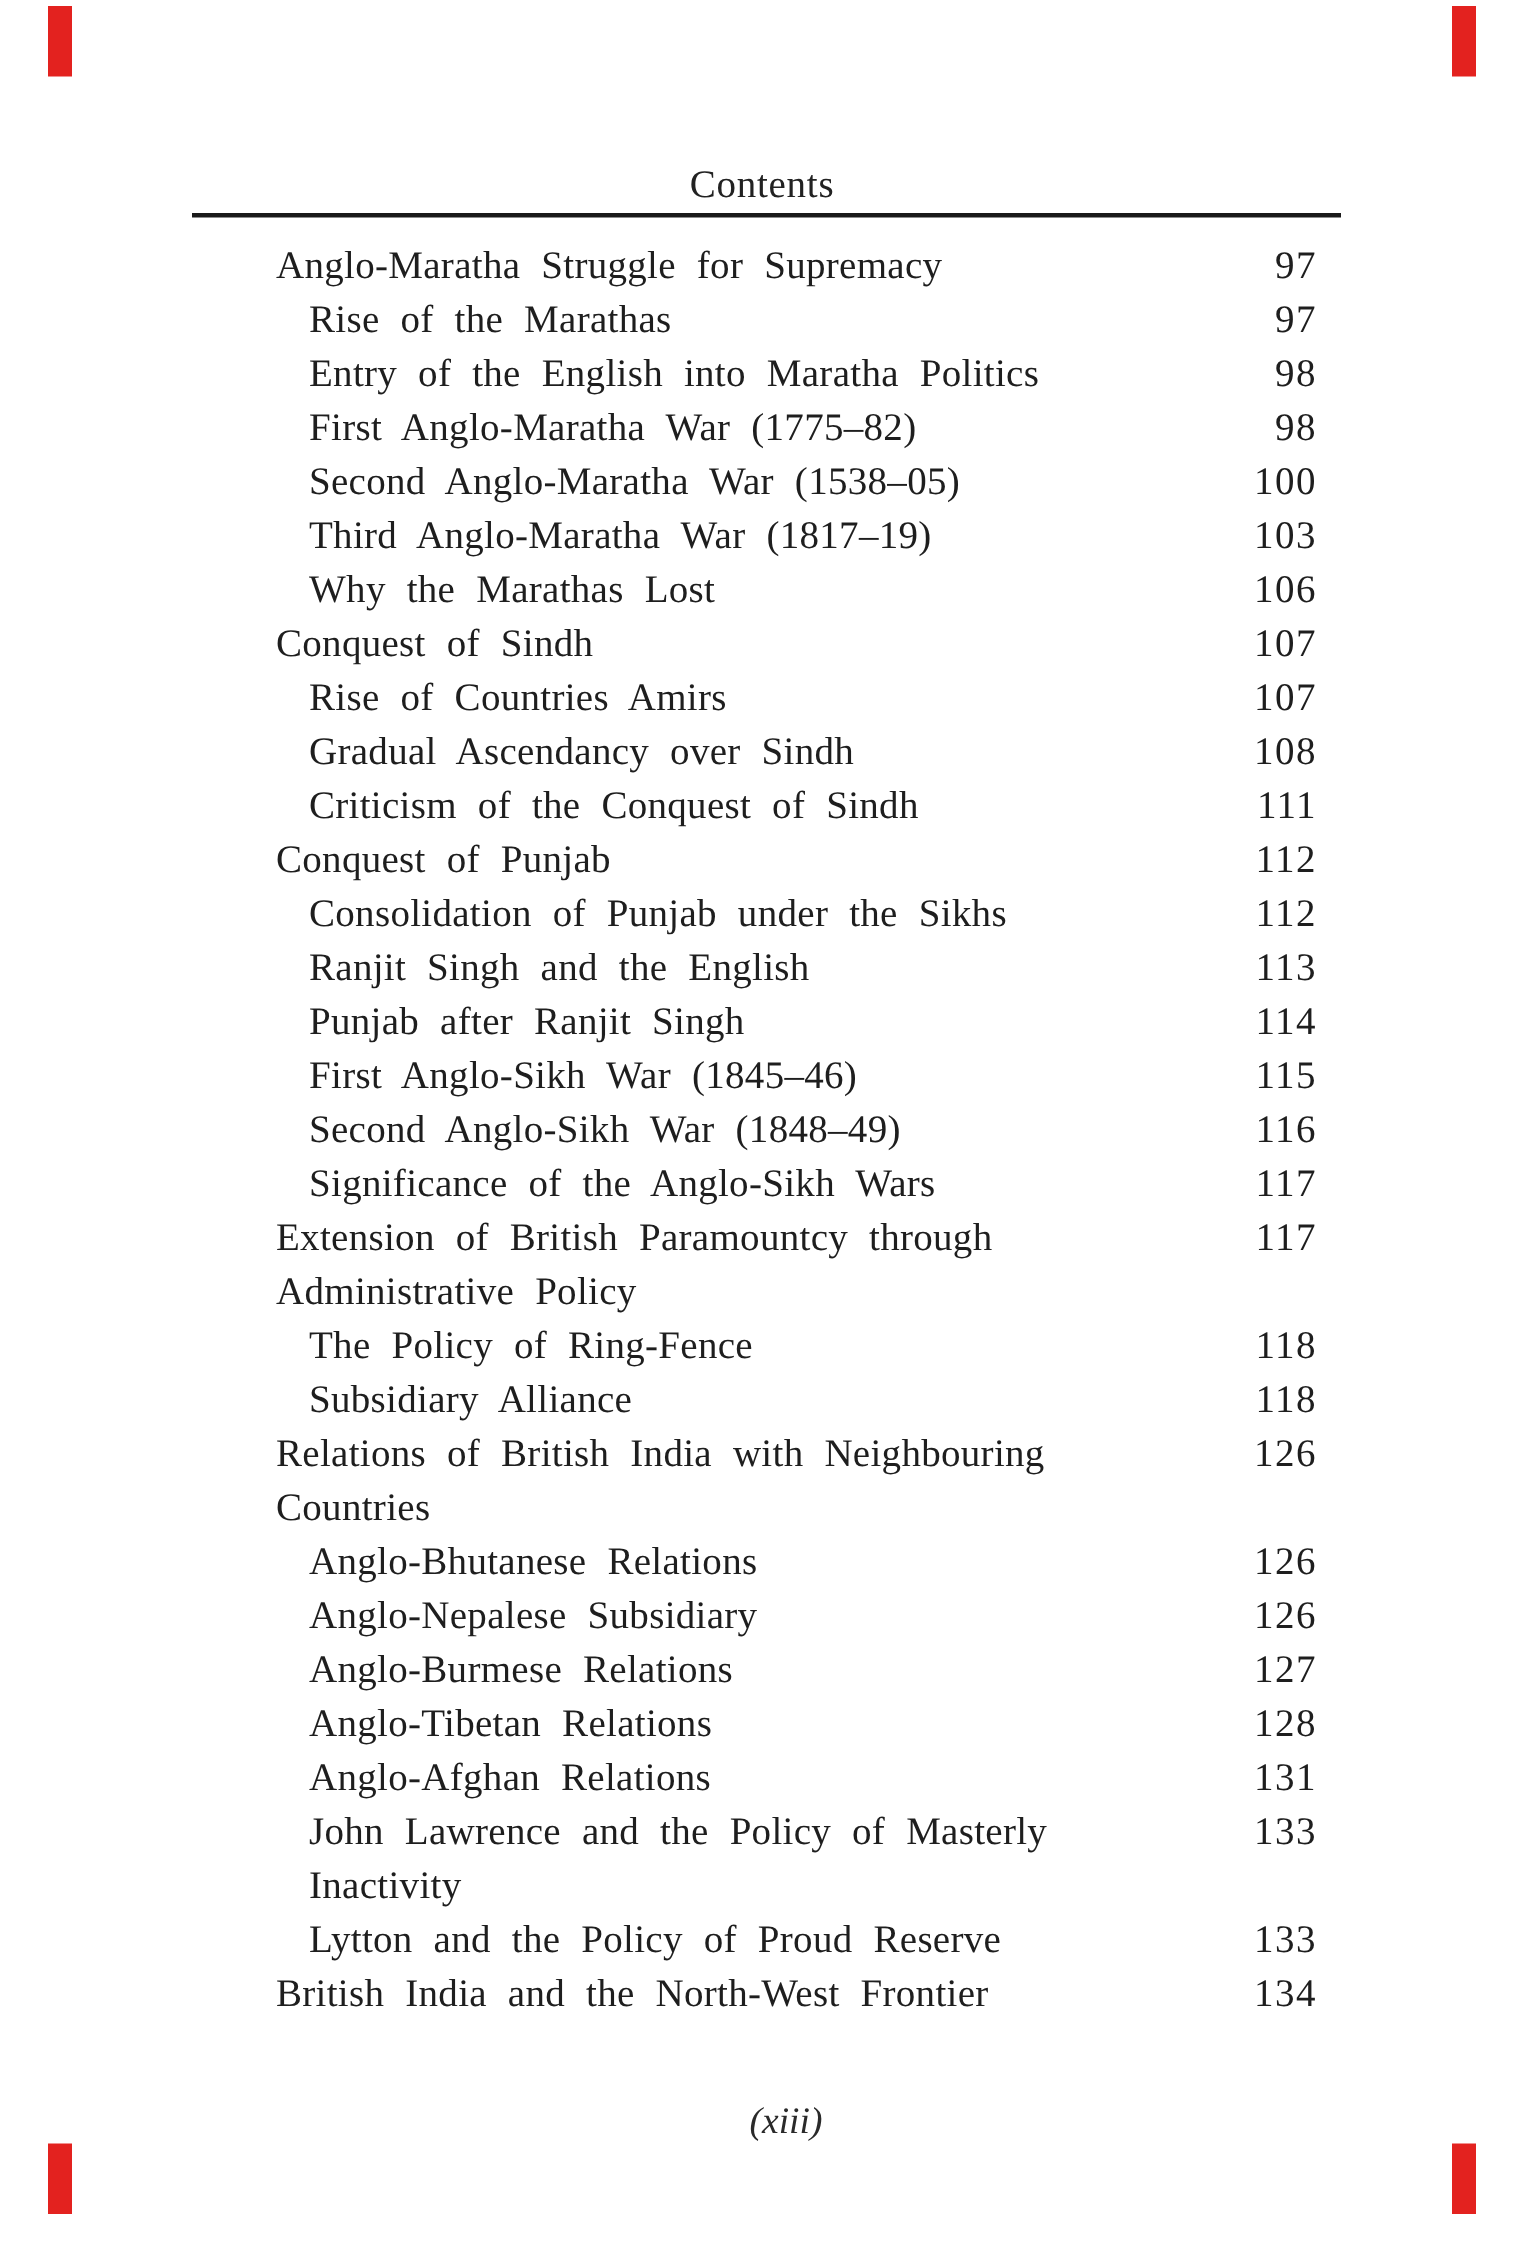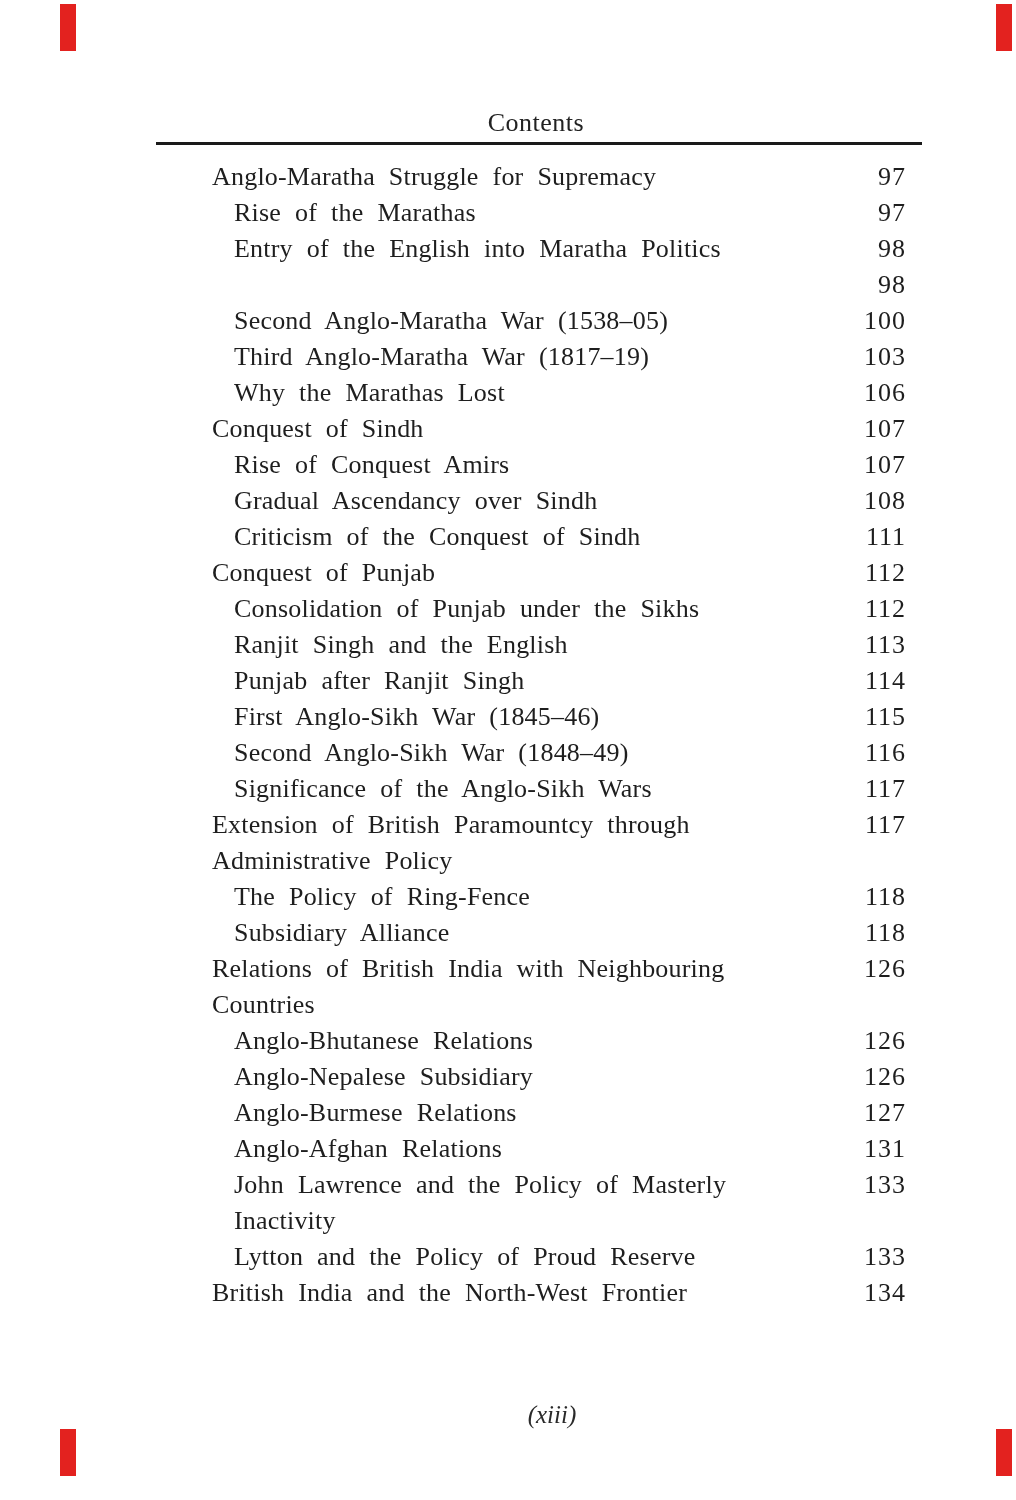--- a/index.html
+++ b/index.html
@@ -11,21 +11,20 @@
     width: 1016px;
     height: 1500px;
     position: relative;
     overflow: hidden;
     font-family: "Liberation Serif", "DejaVu Serif", serif;
     color: #1e1e1e;
   }
   .page {
     position: absolute;
     inset: 0;
-    margin-left: 28px;
   }
   
   .mark {
     position: absolute;
     width: 16px;
     height: 47px;
   }
   .mark-tl { left: 32px;  top: 4px; }
   .mark-tr { left: 968px; top: 4px; }
   .mark-bl { left: 32px;  top: 1429px; }
@@ -106,40 +105,41 @@
       </div>
       <div class="row sub">
         <span class="label">Rise of the Marathas</span>
         <span class="pagenum">97</span>
       </div>
       <div class="row sub">
         <span class="label">Entry of the English into Maratha Politics</span>
         <span class="pagenum">98</span>
       </div>
       <div class="row sub">
+        <span class="label">First Anglo-Maratha War (1775–82)</span>
         <span class="pagenum">98</span>
       </div>
       <div class="row sub">
         <span class="label">Second Anglo-Maratha War (1538–05)</span>
         <span class="pagenum">100</span>
       </div>
       <div class="row sub">
         <span class="label">Third Anglo-Maratha War (1817–19)</span>
         <span class="pagenum">103</span>
       </div>
       <div class="row sub">
         <span class="label">Why the Marathas Lost</span>
         <span class="pagenum">106</span>
       </div>
       <div class="row top">
         <span class="label">Conquest of Sindh</span>
         <span class="pagenum">107</span>
       </div>
       <div class="row sub">
-        <span class="label">Rise of Conquest Amirs</span>
+        <span class="label">Rise of Countries Amirs</span>
         <span class="pagenum">107</span>
       </div>
       <div class="row sub">
         <span class="label">Gradual Ascendancy over Sindh</span>
         <span class="pagenum">108</span>
       </div>
       <div class="row sub">
         <span class="label">Criticism of the Conquest of Sindh</span>
         <span class="pagenum">111</span>
       </div>
@@ -201,20 +201,24 @@
       </div>
       <div class="row sub">
         <span class="label">Anglo-Nepalese Subsidiary</span>
         <span class="pagenum">126</span>
       </div>
       <div class="row sub">
         <span class="label">Anglo-Burmese Relations</span>
         <span class="pagenum">127</span>
       </div>
       <div class="row sub">
+        <span class="label">Anglo-Tibetan Relations</span>
+        <span class="pagenum">128</span>
+      </div>
+      <div class="row sub">
         <span class="label">Anglo-Afghan Relations</span>
         <span class="pagenum">131</span>
       </div>
       <div class="row sub">
         <span class="label">John Lawrence and the Policy of Masterly</span>
         <span class="pagenum">133</span>
       </div>
       <div class="row sub">
         <span class="label">Inactivity</span>
         <span class="pagenum"></span>

